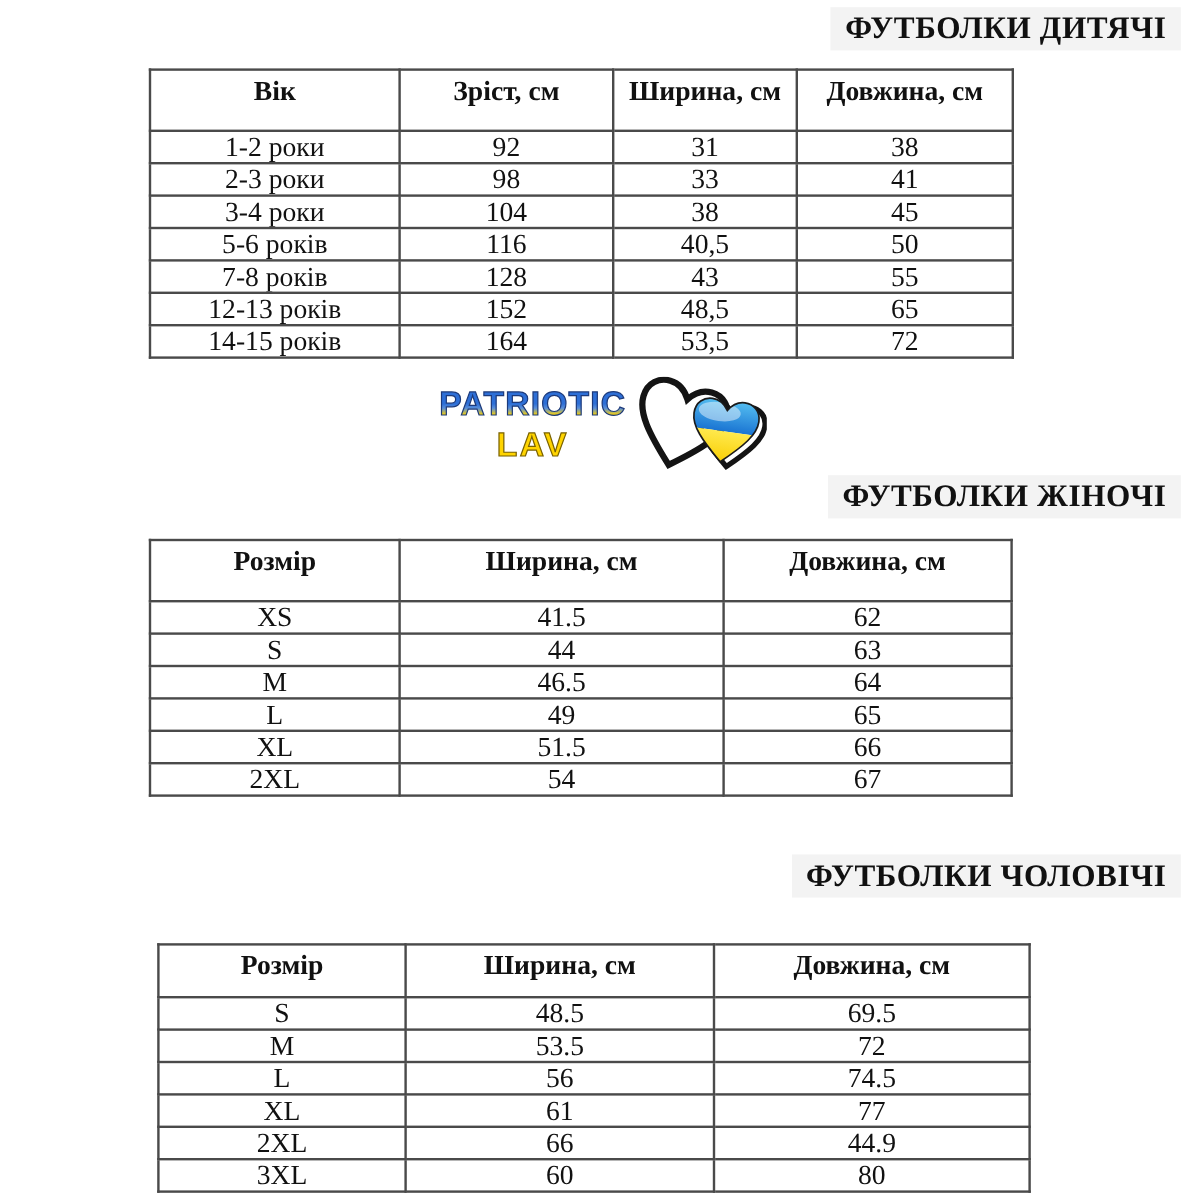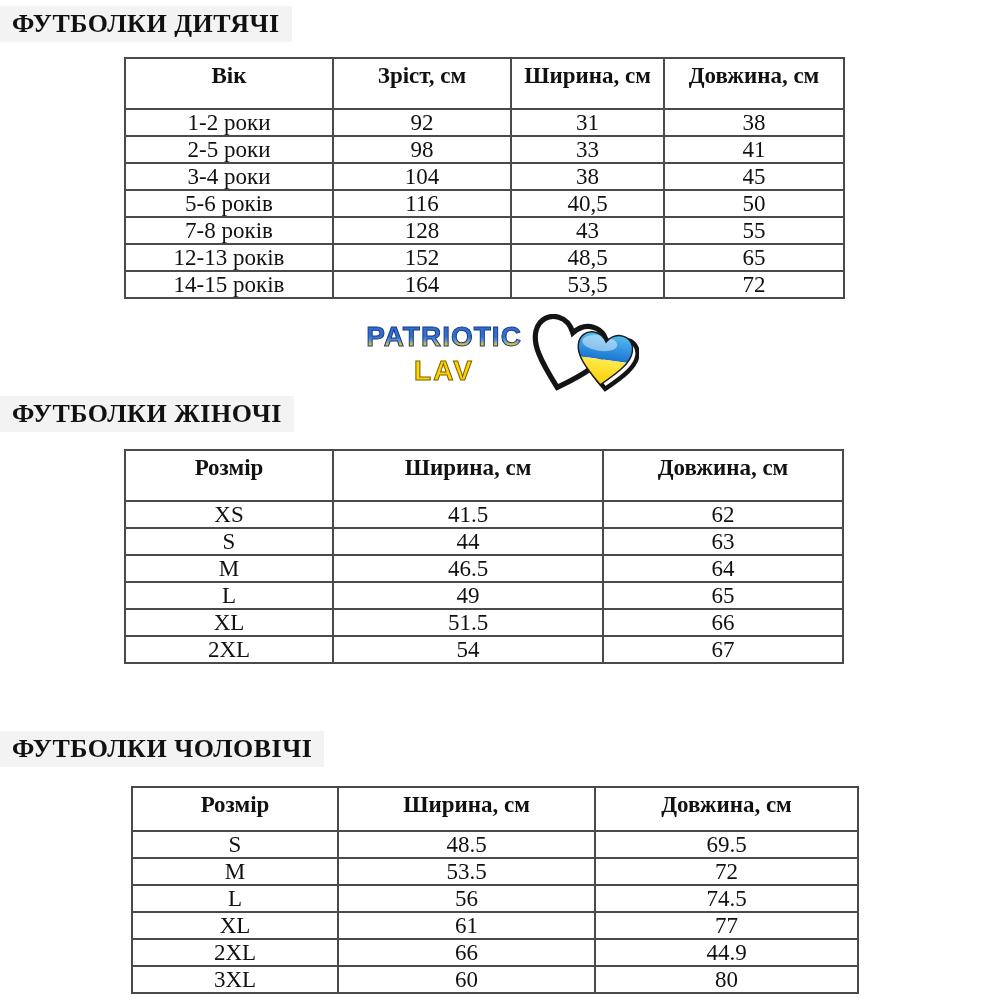--- a/index.html
+++ b/index.html
@@ -2,21 +2,21 @@
 <html><head>
 <meta charset="utf-8">
 <style>
   html,body{margin:0;padding:0;}
   body{
     width:1000px;height:1000px;background:#ffffff;
     font-family:"Liberation Serif", serif;color:#111;
     position:relative;overflow:hidden;
   }
   .section-title{
-    position:absolute;left:0;width:984px;text-align:left;
+    position:absolute;left:0;width:984px;text-align:right;
     font-size:26px;font-weight:bold;letter-spacing:.5px;
   }
   .section-title .hl{
     background:#f3f3f3;padding:3px 12px;display:inline-block;
   }
   table.size-table{
     position:absolute;border-collapse:collapse;table-layout:fixed;
     font-size:23px;text-align:center;
   }
   table.size-table th, table.size-table td{
@@ -63,21 +63,21 @@
       </tr>
     </thead>
   <tbody>
       <tr>
         <td>1-2 роки</td>
         <td>92</td>
         <td>31</td>
         <td>38</td>
       </tr>
       <tr>
-        <td>2-5 роки</td>
+        <td>2-3 роки</td>
         <td>98</td>
         <td>33</td>
         <td>41</td>
       </tr>
       <tr>
         <td>3-4 роки</td>
         <td>104</td>
         <td>38</td>
         <td>45</td>
       </tr>
@@ -201,21 +201,21 @@
         <td>66</td>
       </tr>
       <tr>
         <td>2XL</td>
         <td>54</td>
         <td>67</td>
       </tr>
     </tbody>
 </table>
 
-<div class="section-title" style="top:731px;">
+<div class="section-title" style="top:712px;">
   <span class="hl">ФУТБОЛКИ ЧОЛОВІЧІ</span>
 </div>
 
 <table class="size-table" id="table-men">
   <colgroup>
     <col style="width:206px">
       <col style="width:257px">
       <col style="width:263px">
   </colgroup>
   <thead>

